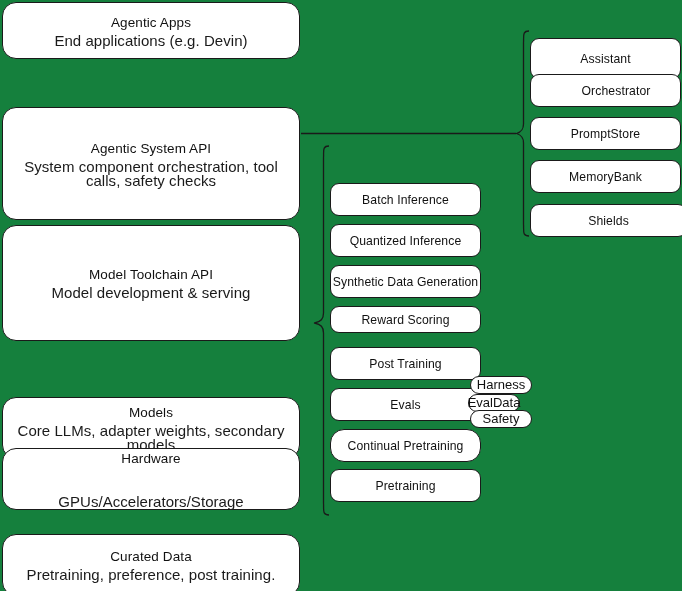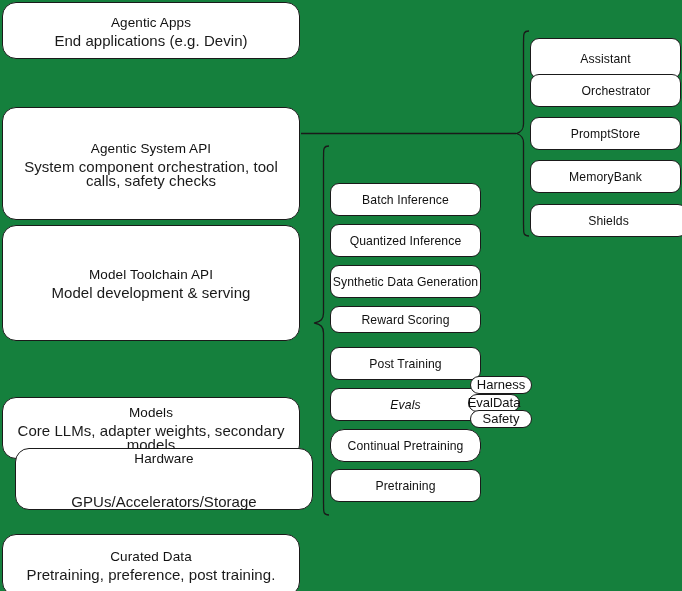--- a/index.html
+++ b/index.html
@@ -139,42 +139,42 @@
   <div class="layer-box" style="left:2px; top:225px; width:298px; height:116px;">
     <div class="layer-title">Model Toolchain API</div>
     <div class="layer-sub">Model development &amp; serving</div>
   </div>
 
   <div class="layer-box" style="left:2px; top:370px; width:298px; height:62px;margin-top:27px;">
     <div class="layer-title">Models</div>
     <div class="layer-sub">Core LLMs, adapter weights, secondary models</div>
   </div>
 
-  <div class="layer-box" style="left:15px; top:448px; width:298px; height:62px;gap:25px;">
+  <div class="layer-box" style="left:2px; top:448px; width:298px; height:62px;gap:25px;">
     <div class="layer-title">Hardware</div>
     <div class="layer-sub">GPUs/Accelerators/Storage</div>
   </div>
 
   <div class="layer-box" style="left:2px; top:528px; width:298px; height:62px;margin-top:6px;">
     <div class="layer-title">Curated Data</div>
     <div class="layer-sub">Pretraining, preference, post training.</div>
   </div>
 
 
   <div class="cap-box" style="left:330px; top:183px; width:151px; height:33px;">Batch Inference</div>
 
   <div class="cap-box" style="left:330px; top:224px; width:151px; height:33px;">Quantized Inference</div>
 
   <div class="cap-box" style="left:330px; top:265px; width:151px; height:33px;">Synthetic Data Generation</div>
 
   <div class="cap-box" style="left:330px; top:306px; width:151px; height:27px;">Reward Scoring</div>
 
   <div class="cap-box" style="left:330px; top:347px; width:151px; height:33px;">Post Training</div>
 
-  <div class="cap-box" style="left:330px; top:388px; width:151px; height:33px;font-style:italic;">Evals</div>
+  <div class="cap-box" style="left:330px; top:388px; width:151px; height:33px;">Evals</div>
 
   <div class="cap-box" style="left:330px; top:429px; width:151px; height:33px;border-radius:14px;">Continual Pretraining</div>
 
   <div class="cap-box" style="left:330px; top:469px; width:151px; height:33px;">Pretraining</div>
 
   <div class="pill" style="left:470px; top:376px; width:62px; height:18px;">Harness</div>
 
   <div class="pill" style="left:468px; top:394px; width:52px; height:18px;">EvalData</div>
 
   <div class="pill" style="left:470px; top:410px; width:62px; height:18px;">Safety</div>

